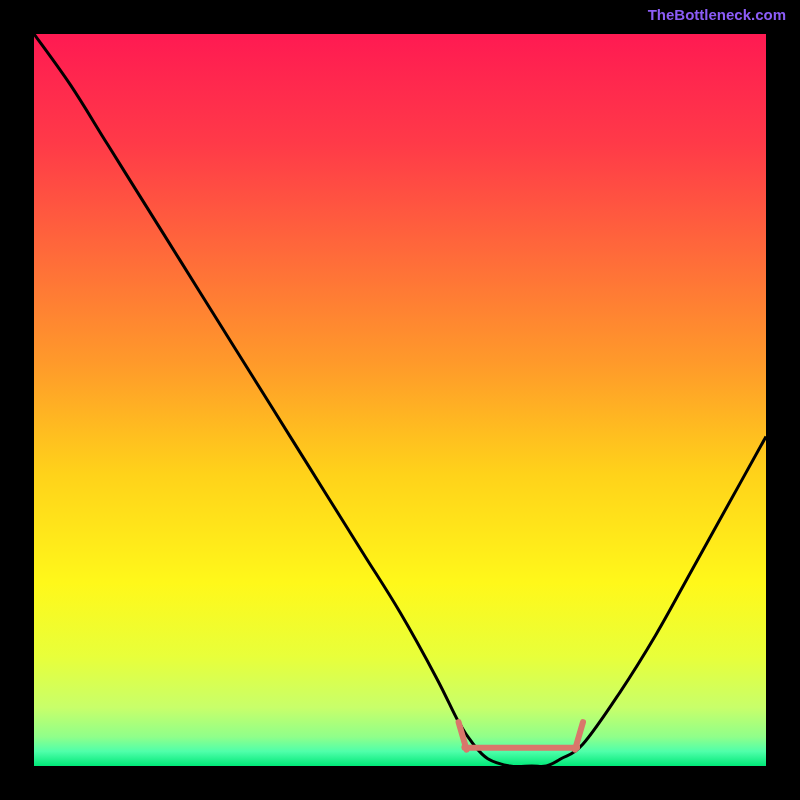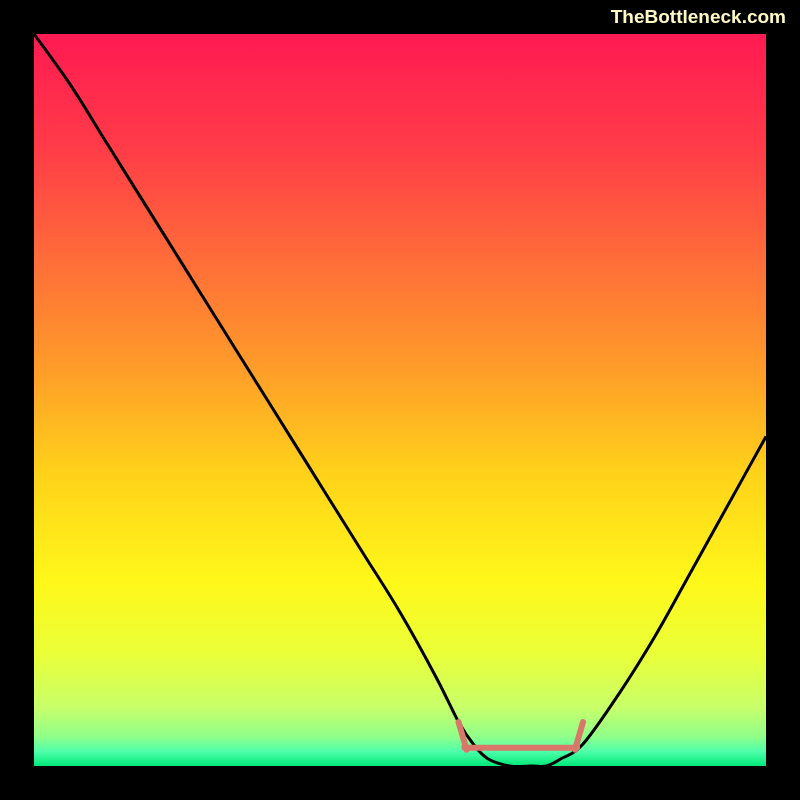--- a/index.html
+++ b/index.html
@@ -8,22 +8,22 @@
     width: 800px;
     height: 800px;
     background: #000;
     position: relative;
     font-family: Arial, sans-serif;
   }
   .watermark {
     position: absolute;
     top: 6px;
     right: 14px;
-    color: #fef9c3;
-    font-size: 19px;
+    color: #8b5cf6;
+    font-size: 15px;
     font-weight: bold;
     z-index: 10;
   }
   .plot-area {
     position: absolute;
     left: 34px;
     top: 34px;
     width: 732px;
     height: 732px;
     overflow: hidden;

